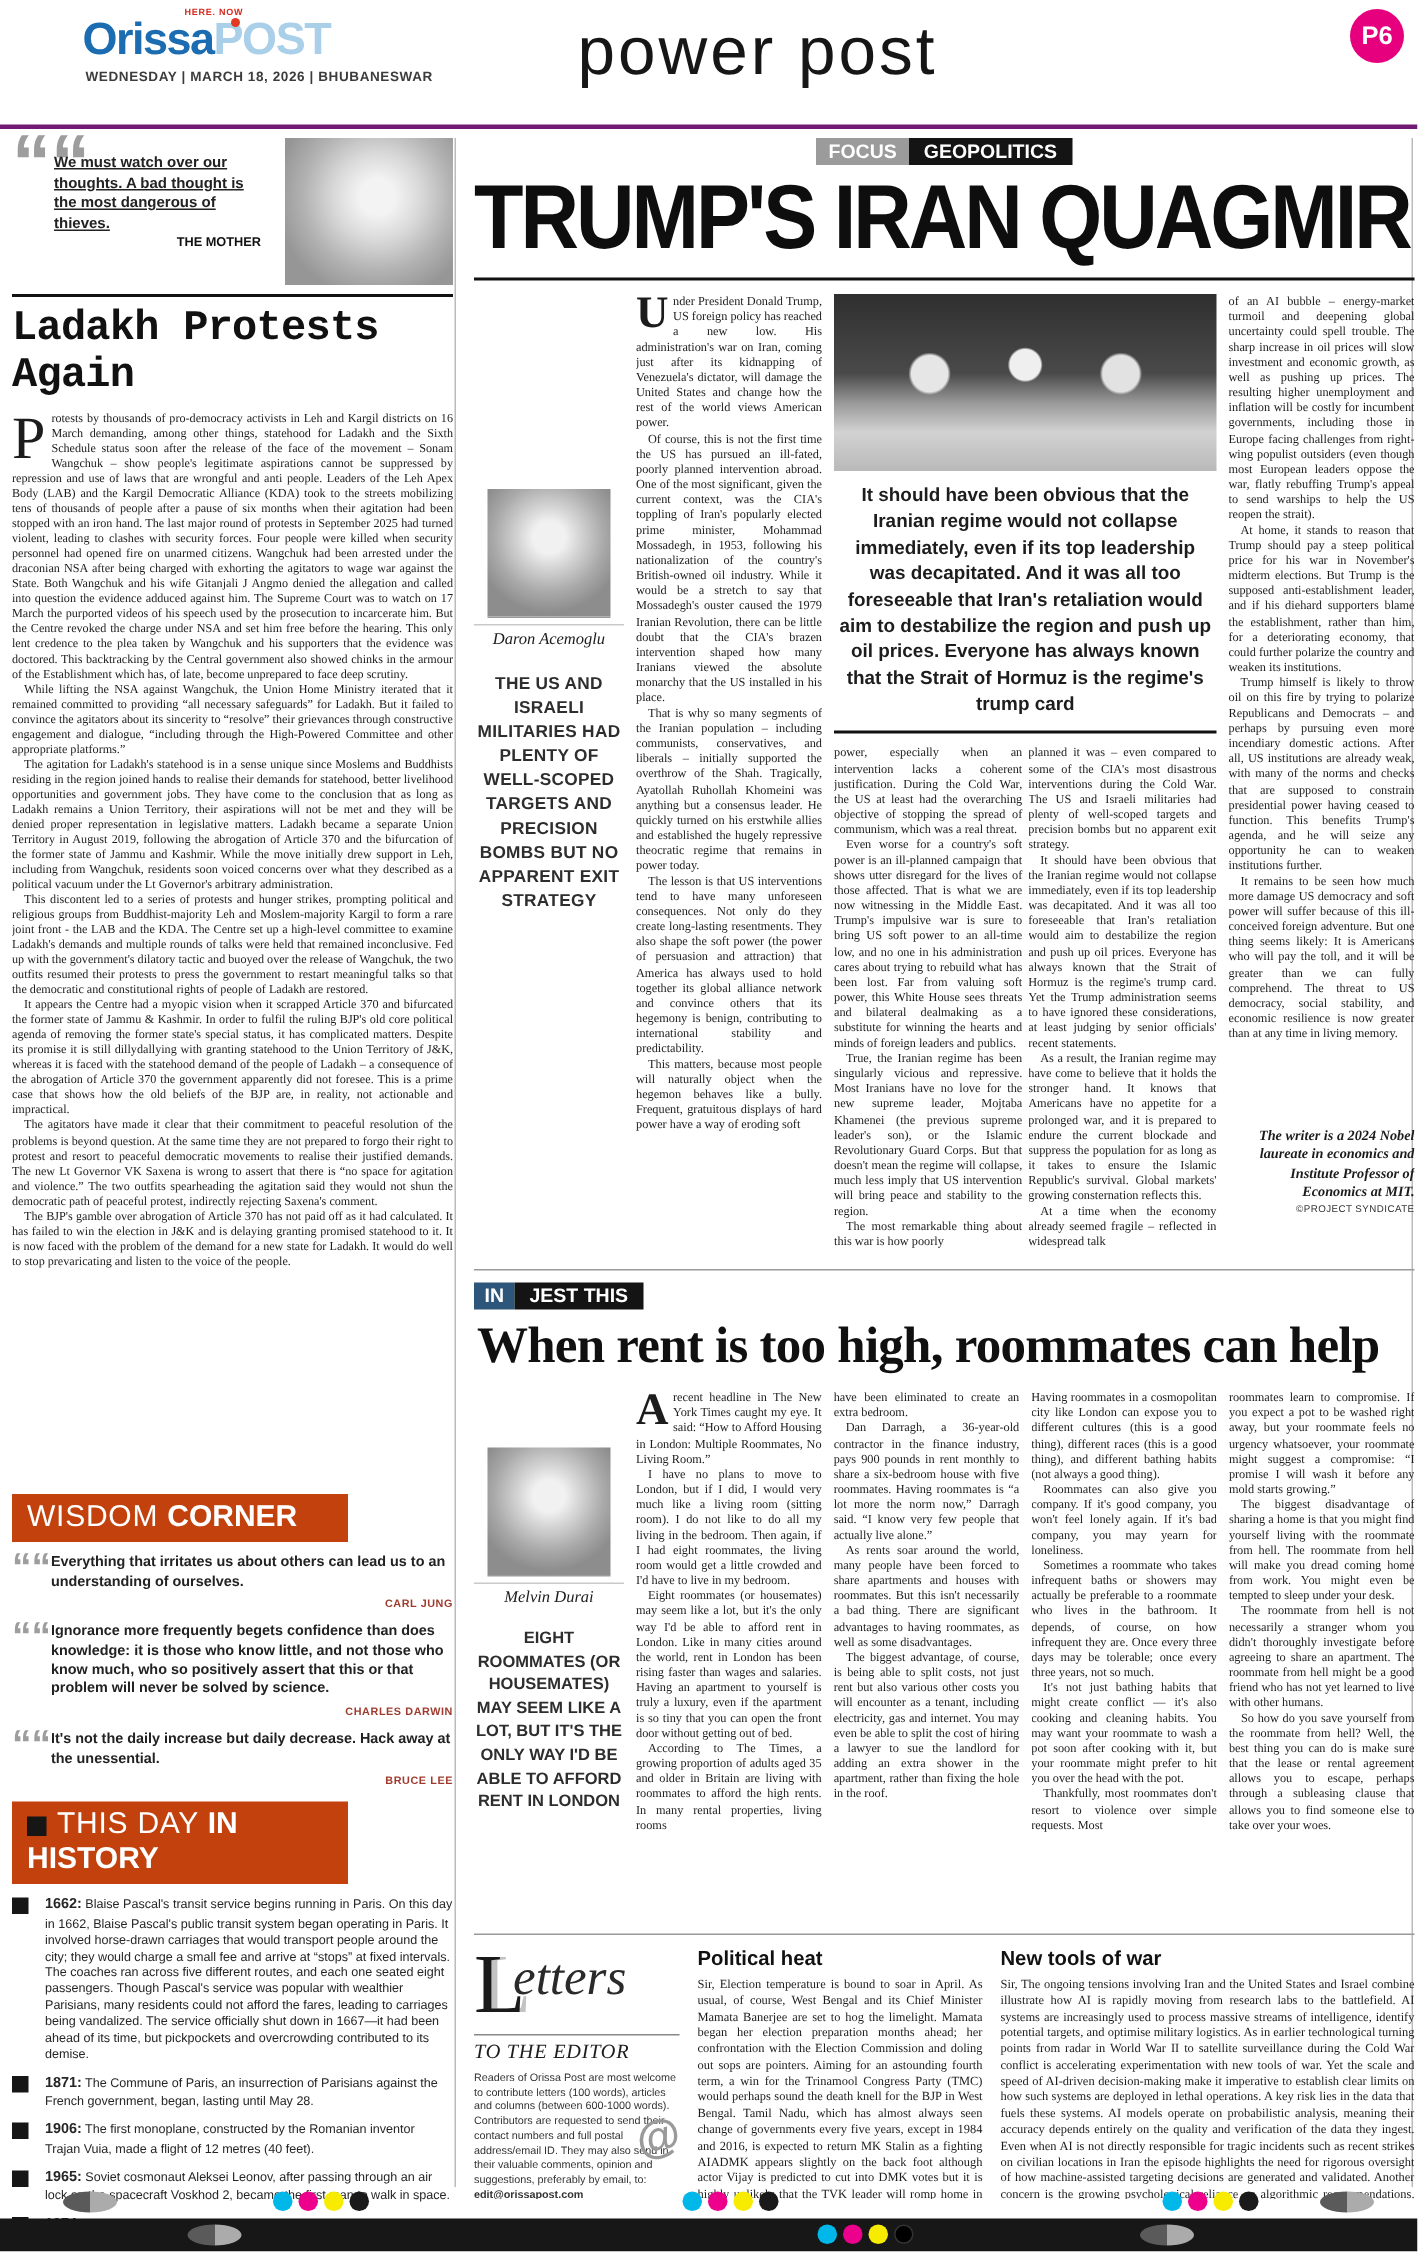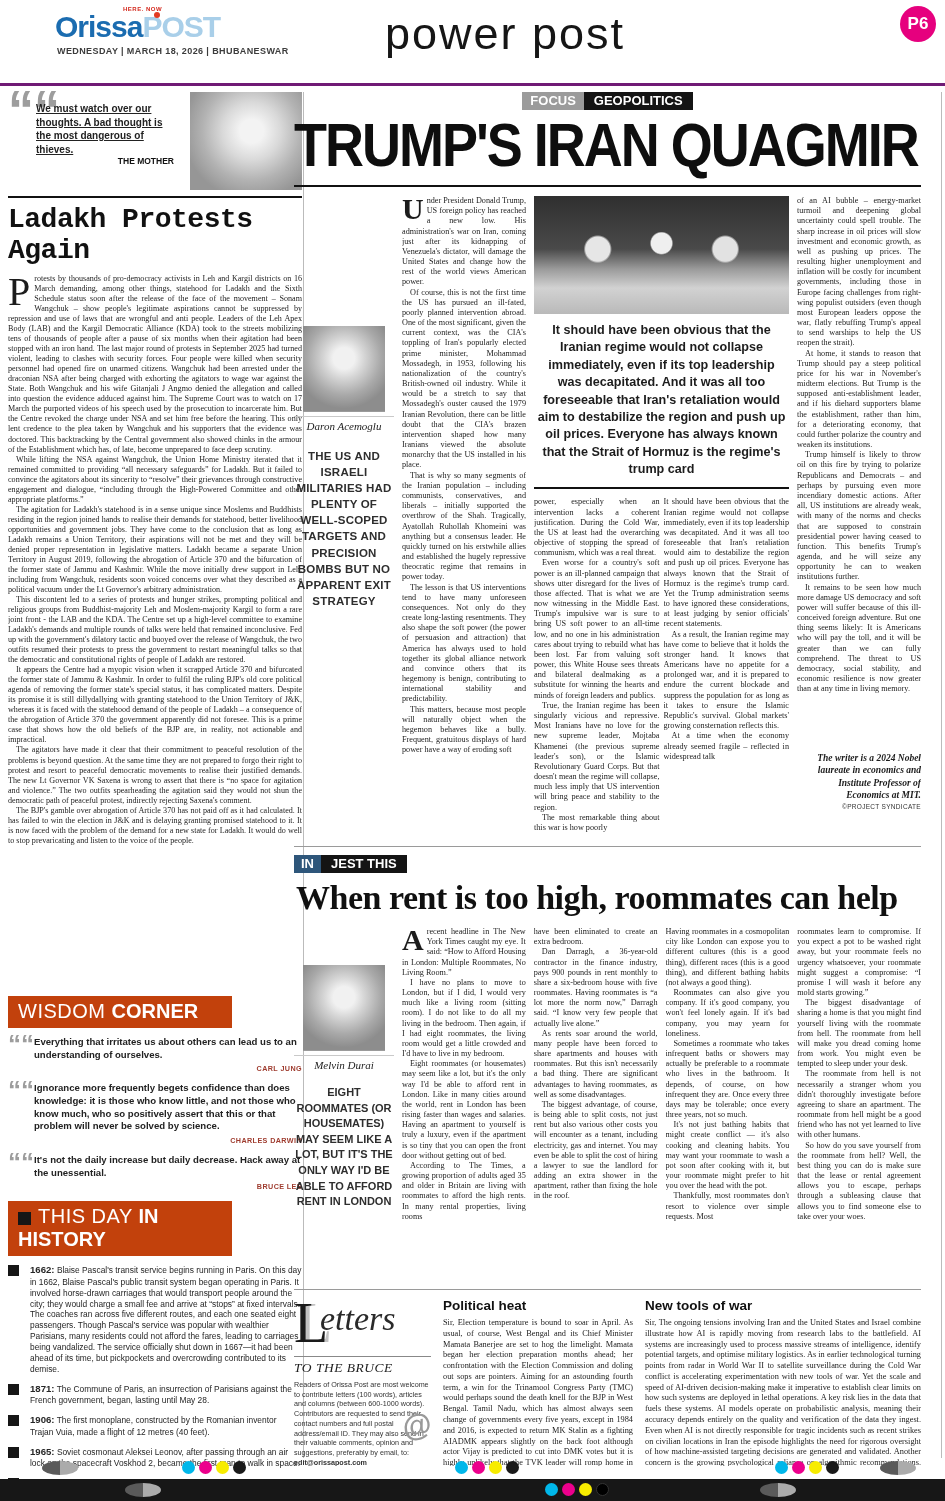--- a/index.html
+++ b/index.html
@@ -47,21 +47,21 @@
   .histsq { display:inline-block; width:13px; height:13px; background:#161616; vertical-align:-2px; margin-right:7px; }
   .wq { position:relative; padding-left:26px; margin-bottom:9px; }
   .wq .wqm { position:absolute; left:0; top:-2px; font-family:"Liberation Sans", sans-serif; font-weight:bold; font-size:26px; color:#9d9d9d; line-height:20px; }
   .wq .wqt { font-family:"Liberation Sans", sans-serif; font-weight:bold; font-size:9.6px; line-height:1.32; color:#222; }
   .wq .wqa { text-align:right; font-family:"Liberation Sans", sans-serif; font-weight:bold; font-size:7.2px; color:#9e3b2e; margin-top:3px; letter-spacing:.4px; }
   .hist-item { position:relative; padding-left:22px; margin-bottom:8px; font-family:"Liberation Sans", sans-serif; font-size:8.4px; line-height:1.3; color:#262626; }
   .hist-item .sq { position:absolute; left:0; top:1px; width:11px; height:11px; background:#161616; }
   .hist-item b { font-size:9.6px; }
 
   
-  .rightcol { position:absolute; left:294px; top:92px; width:627px; }
+  .rightcol { position:absolute; left:316px; top:92px; width:627px; }
   .tagrow { text-align:center; font-family:"Liberation Sans", sans-serif; font-weight:bold; font-size:13px; }
   .tag-gray { background:#9b9b9b; color:#fff; padding:1px 8px 2px 8px; display:inline-block; }
   .tag-black { background:#141414; color:#fff; padding:1px 10px 2px 10px; display:inline-block; }
   .trump-head { margin-top:4px; white-space:nowrap; overflow:hidden; font-family:"Liberation Sans", sans-serif; font-weight:bold; font-size:54px; letter-spacing:-2px; transform:scaleY(1.12); transform-origin:center; text-align:center; color:#0e0e0e; }
   .trump-rule { height:2px; background:#111; margin-top:9px; }
   .trump-grid { display:grid; grid-template-columns:100px 124px 255px 124px; column-gap:8px; margin-top:9px; height:640px; overflow:hidden; }
   .trump-photo { width:100%; height:118px; background:
       radial-gradient(circle at 25% 45%, #e6e6e6 0 6%, transparent 7%),
       radial-gradient(circle at 50% 40%, #efefef 0 7%, transparent 8%),
       radial-gradient(circle at 75% 45%, #e2e2e2 0 6%, transparent 7%),
@@ -195,20 +195,21 @@
       <div class="trump-photo photo"></div>
       <div class="pullquote">It should have been obvious that the Iranian regime would not collapse immediately, even if its top leadership was decapitated. And it was all too foreseeable that Iran's retaliation would aim to destabilize the region and push up oil prices. Everyone has always known that the Strait of Hormuz is the regime's trump card</div>
       <div class="midcols">
         <div class="cols">
             <p>power, especially when an intervention lacks a coherent justification. During the Cold War, the US at least had the overarching objective of stopping the spread of communism, which was a real threat.</p>
             <p>Even worse for a country's soft power is an ill-planned campaign that shows utter disregard for the lives of those affected. That is what we are now witnessing in the Middle East. Trump's impulsive war is sure to bring US soft power to an all-time low, and no one in his administration cares about trying to rebuild what has been lost. Far from valuing soft power, this White House sees threats and bilateral dealmaking as a substitute for winning the hearts and minds of foreign leaders and publics.</p>
             <p>True, the Iranian regime has been singularly vicious and repressive. Most Iranians have no love for the new supreme leader, Mojtaba Khamenei (the previous supreme leader's son), or the Islamic Revolutionary Guard Corps. But that doesn't mean the regime will collapse, much less imply that US intervention will bring peace and stability to the region.</p>
             <p>The most remarkable thing about this war is how poorly</p>
           </div>
         <div class="cols">
+            <p>planned it was – even compared to some of the CIA's most disastrous interventions during the Cold War. The US and Israeli militaries had plenty of well-scoped targets and precision bombs but no apparent exit strategy.</p>
             <p>It should have been obvious that the Iranian regime would not collapse immediately, even if its top leadership was decapitated. And it was all too foreseeable that Iran's retaliation would aim to destabilize the region and push up oil prices. Everyone has always known that the Strait of Hormuz is the regime's trump card. Yet the Trump administration seems to have ignored these considerations, at least judging by senior officials' recent statements.</p>
             <p>As a result, the Iranian regime may have come to believe that it holds the stronger hand. It knows that Americans have no appetite for a prolonged war, and it is prepared to endure the current blockade and suppress the population for as long as it takes to ensure the Islamic Republic's survival. Global markets' growing consternation reflects this.</p>
             <p>At a time when the economy already seemed fragile – reflected in widespread talk</p>
           </div>
       </div>
     </div>
 
     <div>
       <div class="cols" style="height:548px;">
           <p>of an AI bubble – energy-market turmoil and deepening global uncertainty could spell trouble. The sharp increase in oil prices will slow investment and economic growth, as well as pushing up prices. The resulting higher unemployment and inflation will be costly for incumbent governments, including those in Europe facing challenges from right-wing populist outsiders (even though most European leaders oppose the war, flatly rebuffing Trump's appeal to send warships to help the US reopen the strait).</p>
@@ -263,21 +264,21 @@
   </div>
 
   <div class="sect-rule"></div>
 
   <div class="letters-grid">
     <div>
       <div class="lmast">
         <span class="bigL">L</span>
         <span class="etters">etters</span>
       </div>
-      <div class="lsub">TO THE BRUCE</div>
+      <div class="lsub">TO THE EDITOR</div>
       <div class="lnote">
         <span class="at-icon">@</span>
         <span>Readers of Orissa Post are most welcome to contribute letters (100 words), articles and columns (between 600-1000 words). Contributors are requested to send their contact numbers and full postal address/email ID. They may also send in their valuable comments, opinion and suggestions, preferably by email, to:</span>
         <b>edit@orissapost.com</b>
       </div>
 
     </div>
 
     <div class="letter">
       <h3>Political heat</h3>

